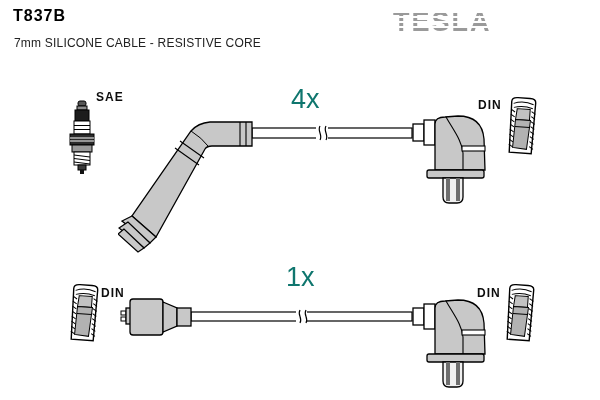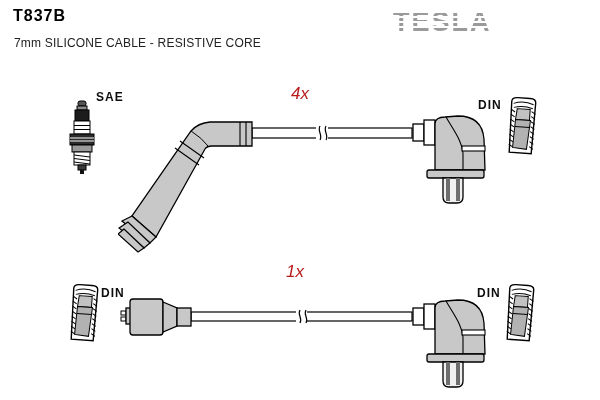--- a/index.html
+++ b/index.html
@@ -22,21 +22,21 @@
     font-size:27px;font-weight:700;letter-spacing:2px;
     color:#9a9a9a;line-height:26px;
   }
   .tesla-logo .stripes{
     position:absolute;left:-2px;top:-1px;right:-2px;bottom:-2px;
     background:repeating-linear-gradient(to bottom, rgba(0,0,0,0) 0 3px, #ffffff 3px 5px);
     pointer-events:none;
   }
   
   .qty{
-    font-size:17px;font-weight:400;color:#b91c1c;font-style:italic;
+    font-size:27px;font-weight:400;color:#0f766e;
   }
   .qty-1{left:291px;top:84px;}
   .qty-2{left:286px;top:262px;}
   .end-label{
     font-size:12px;font-weight:700;letter-spacing:1px;color:#0d0d0d;
   }
   .sae-label{left:96px;top:90px;}
   .din-label-tr{left:478px;top:98px;}
   .din-label-bl{left:101px;top:286px;}
   .din-label-br{left:477px;top:286px;}

